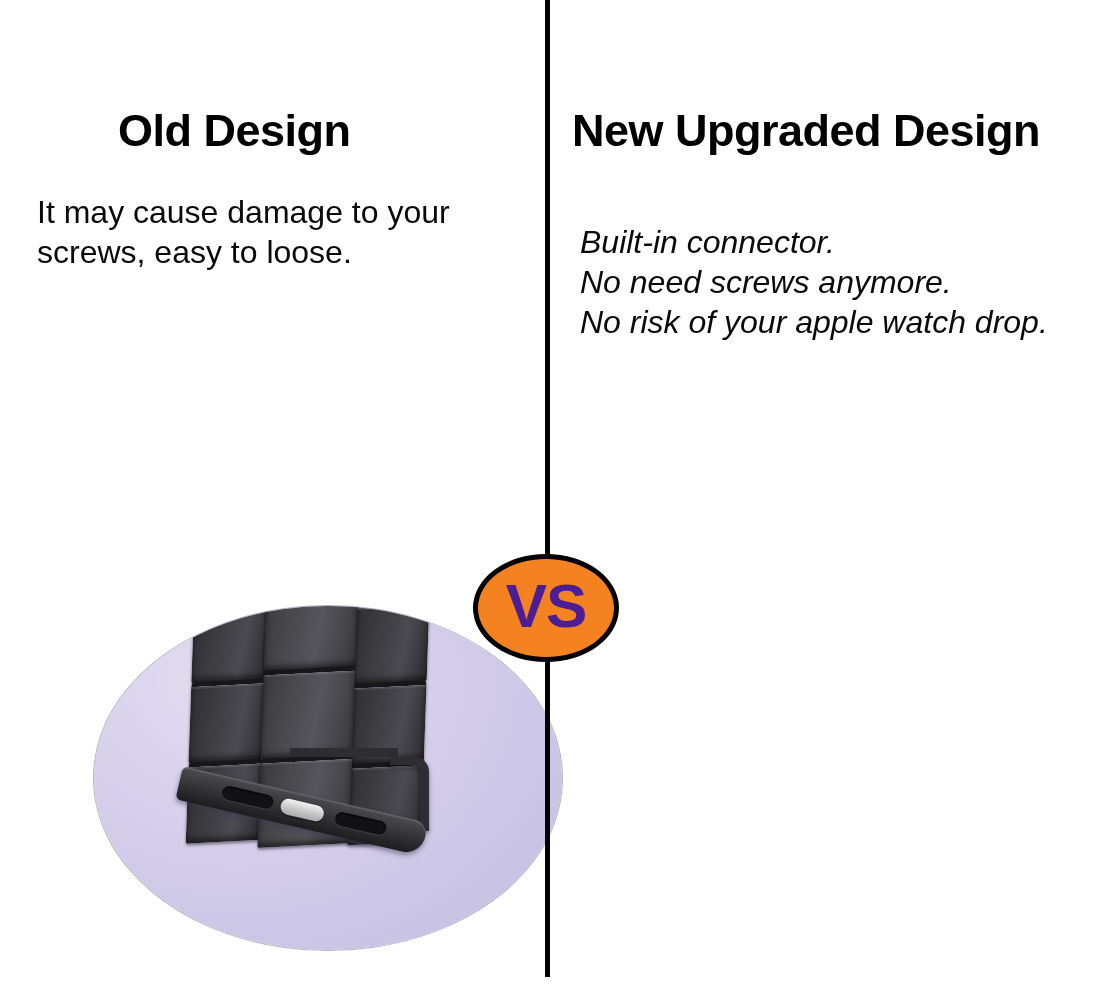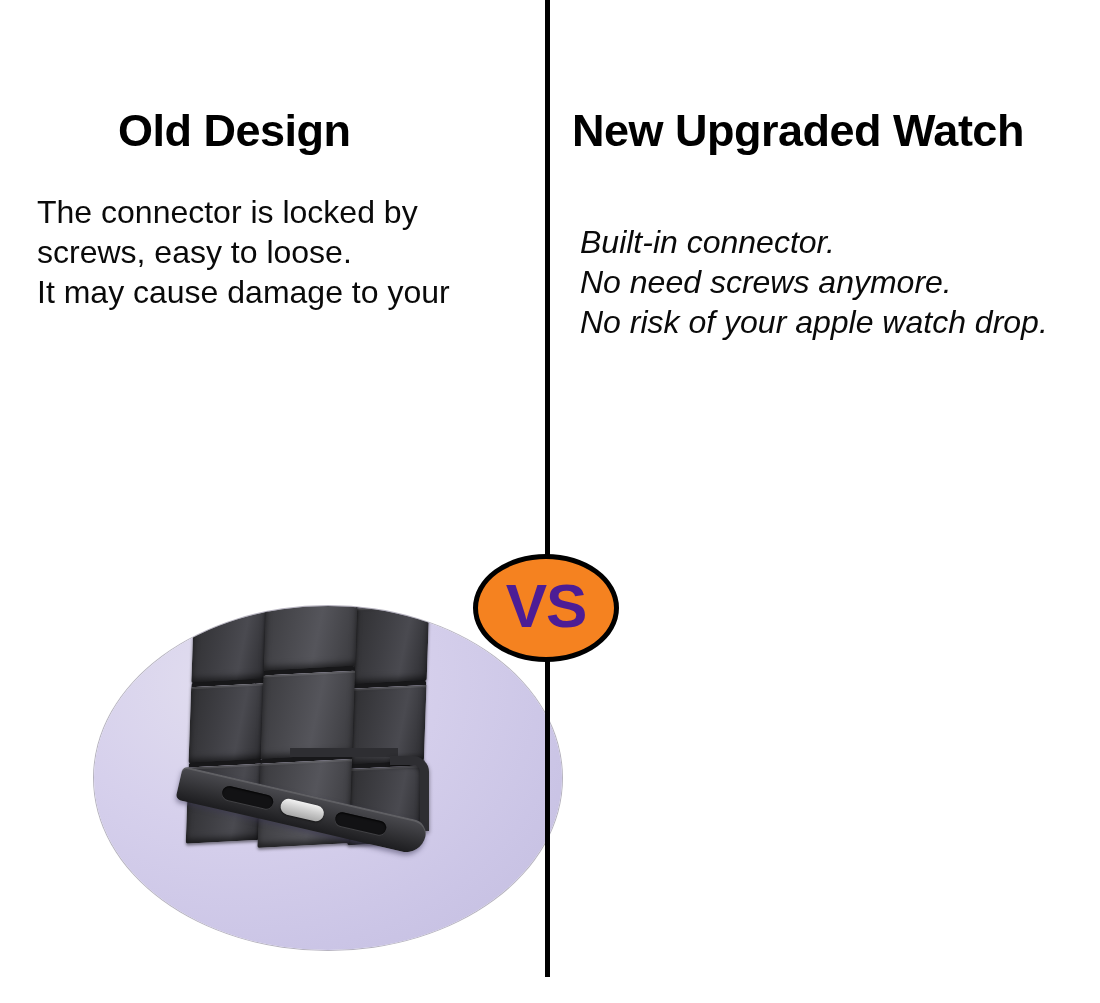--- a/index.html
+++ b/index.html
@@ -200,23 +200,22 @@
 </head>
 <body>
 
 <div id="comparison-root">
 
   <section class="panel panel-left">
 
     <h1 class="panel-title">Old Design</h1>
 
     <div class="panel-body">
-      <span class="line">The connector is locked by</span>
+      <span class="line">It may cause damage to your</span>
       <span class="line">screws, easy to loose.</span>
-      <span class="line">It may cause damage to your</span>
     </div>
 
     <figure class="photo photo-left">
       <div class="photo-stage">
 
         <div class="oldband">
           <div class="lcol lcol-left">
             <div class="link dark"></div>
             <div class="link dark"></div>
             <div class="link dark"></div>
@@ -243,21 +242,21 @@
         </div>
 
       </div>
     </figure>
   </section>
 
   <div class="divider"></div>
 
   <section class="panel panel-right">
 
-    <h1 class="panel-title">New Upgraded Watch</h1>
+    <h1 class="panel-title">New Upgraded Design</h1>
 
     <div class="panel-body">
       <span class="line">Built-in connector.</span>
       <span class="line">No need screws anymore.</span>
       <span class="line">No risk of your apple watch drop.</span>
     </div>
 
   </section>
 
   <div class="vs-badge">

